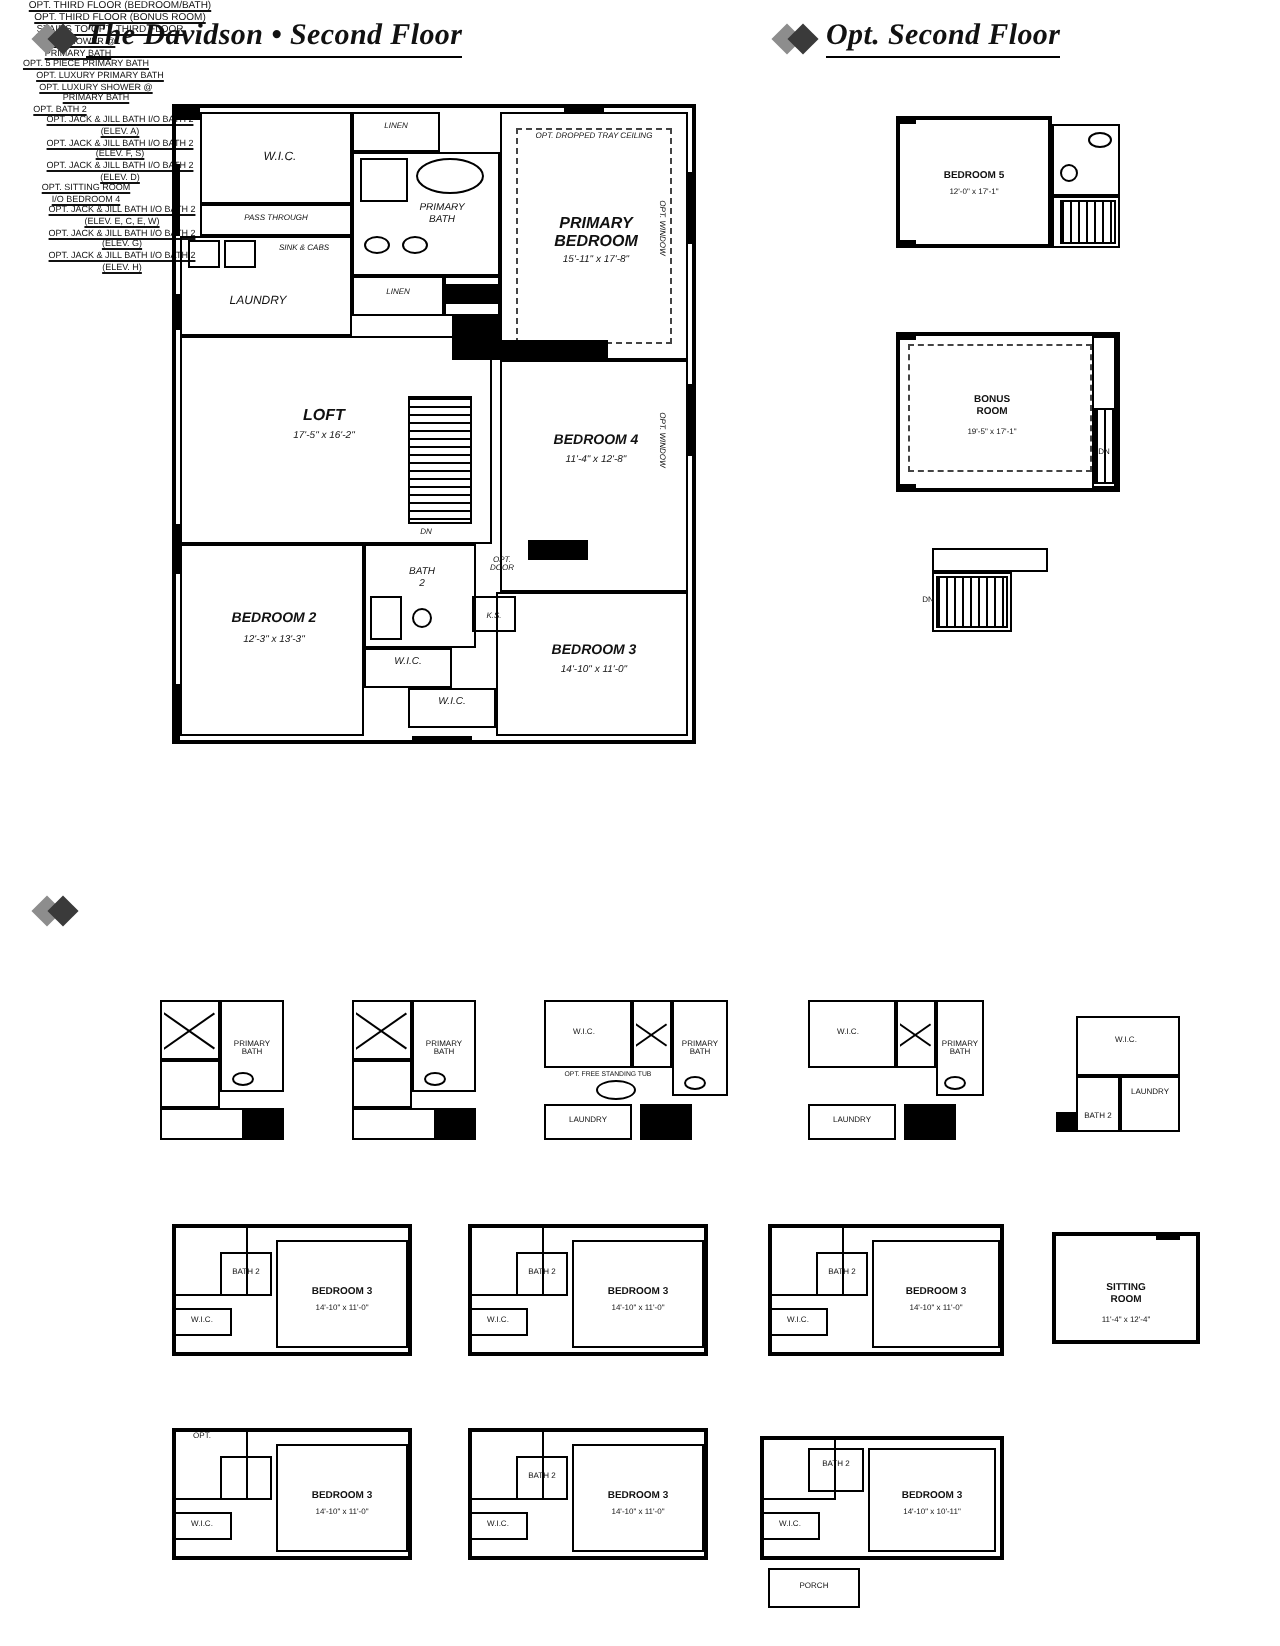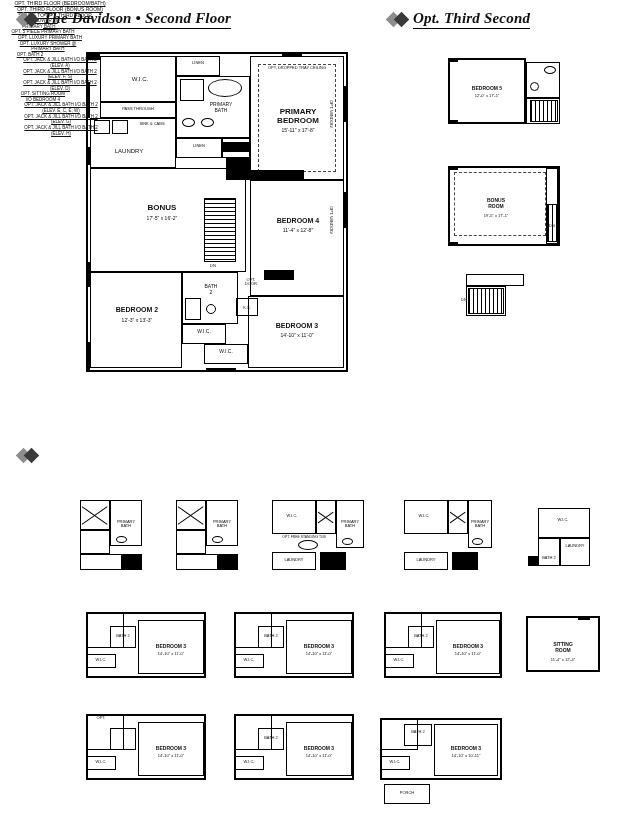--- a/index.html
+++ b/index.html
@@ -56,31 +56,31 @@
       <i class="dia dark"></i>
   </span>
   <span class="sect-title">The Davidson  •  Second Floor</span>
 </div>
 
 <div class="sect-head" style="left:388px;top:10px;">
   <span class="diamonds">
     <i class="dia"></i>
       <i class="dia dark"></i>
   </span>
-  <span class="sect-title">Opt. Third Second</span>
+  <span class="sect-title">Opt. Second Floor</span>
 </div>
 
 <div class="sect-head" style="left:18px;top:450px;">
   <span class="diamonds">
     <i class="dia"></i>
       <i class="dia dark"></i>
   </span>
 </div>
 
-<div class="plan" style="left:86px;top:52px;width:216px;height:320px;">
+<div class="plan" style="left:86px;top:52px;width:216px;height:320px;font-style:italic;">
 
   <div class="thick" style="left:0;top:0;width:262px;height:320px;"></div>
 
   <div class="fill" style="left:0;top:0;width:14px;height:8px;"></div>
   <div class="fill" style="left:0;top:30px;width:4px;height:36px;"></div>
   <div class="fill" style="left:0;top:95px;width:4px;height:18px;"></div>
   <div class="fill" style="left:0;top:210px;width:4px;height:25px;"></div>
   <div class="fill" style="left:0;top:290px;width:4px;height:30px;"></div>
   <div class="fill" style="left:120px;top:316px;width:30px;height:4px;"></div>
   <div class="fill" style="left:196px;top:0;width:20px;height:5px;"></div>
@@ -121,21 +121,21 @@
   <div class="lbl t6" style="left:8px;top:96px;width:70px;">LAUNDRY</div>
 
   <div class="box" style="left:90px;top:86px;width:46px;height:20px;"></div>
   <div class="lbl t4" style="left:92px;top:92px;width:42px;">LINEN</div>
 
   <div class="box" style="left:136px;top:86px;width:28px;height:20px;"></div>
   <div class="fill" style="left:136px;top:90px;width:28px;height:10px;"></div>
   <div class="fill" style="left:140px;top:106px;width:24px;height:22px;"></div>
 
   <div class="box" style="left:4px;top:116px;width:156px;height:104px;"></div>
-  <div class="lbl t8" style="left:26px;top:152px;width:100px;font-weight:bold;">BONUS</div>
+  <div class="lbl t8" style="left:26px;top:152px;width:100px;font-weight:bold;">LOFT</div>
   <div class="lbl t5" style="left:26px;top:164px;width:100px;">17'-5" x 16'-2"</div>
 
   <div class="stair" style="left:118px;top:146px;width:32px;height:64px;"></div>
   <div class="lbl t4" style="left:116px;top:212px;width:22px;">DN</div>
 
   <div class="box" style="left:164px;top:128px;width:94px;height:116px;"></div>
   <div class="fill" style="left:160px;top:118px;width:58px;height:10px;"></div>
   <div class="lbl t7" style="left:172px;top:165px;width:80px;font-weight:bold;">BEDROOM 4</div>
   <div class="lbl t5" style="left:172px;top:176px;width:80px;">11'-4" x 12'-8"</div>
 

